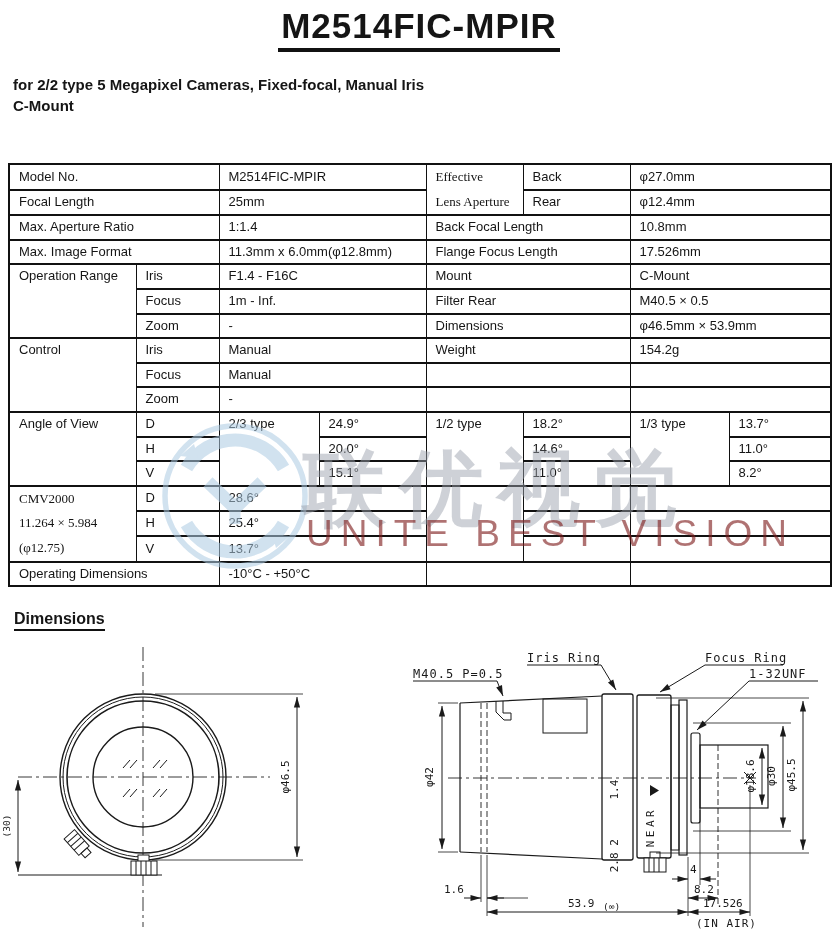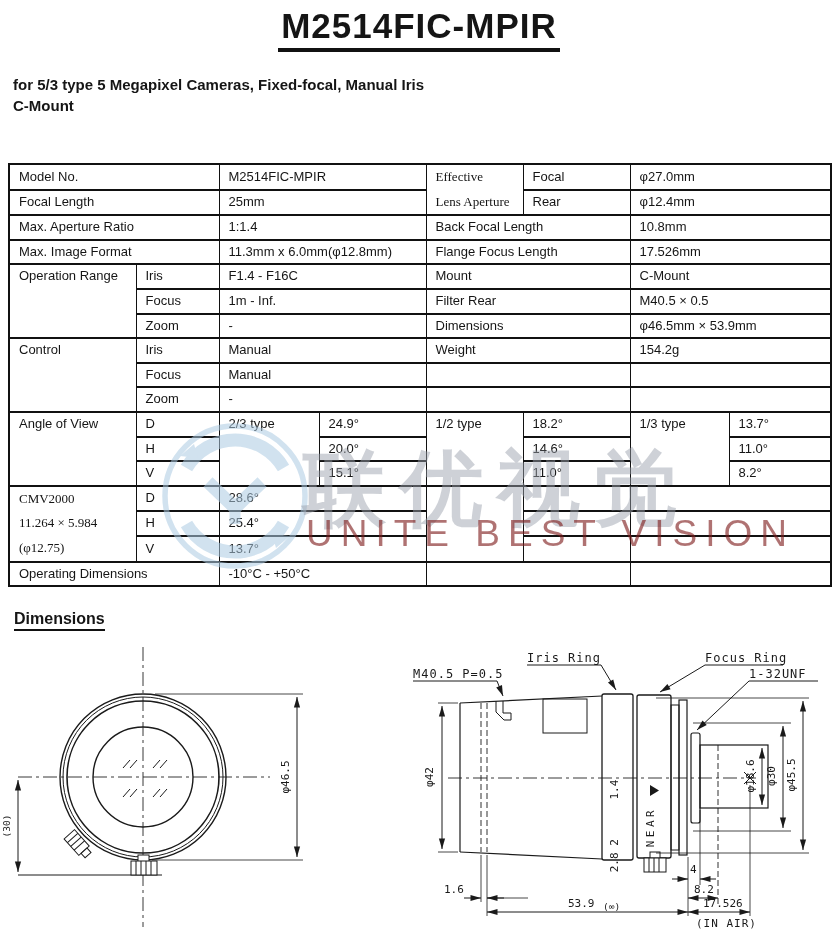--- a/index.html
+++ b/index.html
@@ -38,21 +38,21 @@
 </head>
 <body>
 
 <div class="page">
 
   <div class="title-wrap">
     <h1>M2514FIC-MPIR</h1>
   </div>
 
   <div class="subtitle">
-    <div>for 5/3 type 5 Megapixel Cameras, Fixed-focal, Manual Iris</div>
+    <div>for 2/2 type 5 Megapixel Cameras, Fixed-focal, Manual Iris</div>
     <div>C-Mount</div>
   </div>
 
   <table class="spec">
     <colgroup>
       <col style="width:127px">
         <col style="width:83px">
         <col style="width:100px">
         <col style="width:107px">
       <col style="width:97px">
@@ -61,21 +61,21 @@
         <col style="width:102px">
     </colgroup>
     <tbody>
         <tr>
       <td colspan="2">Model No.</td>
       <td colspan="2">M2514FIC-MPIR</td>
       <td rowspan="2" class="vt">
         <div class="ln">Effective</div>
         <div class="ln">Lens Aperture</div>
       </td>
-      <td>Focal</td>
+      <td>Back</td>
       <td colspan="2">φ27.0mm</td>
     </tr>
     <tr>
       <td colspan="2">Focal Length</td>
       <td colspan="2">25mm</td>
       <td>Rear</td>
       <td colspan="2">φ12.4mm</td>
     </tr>
     <tr>
       <td colspan="2">Max. Aperture Ratio</td>

